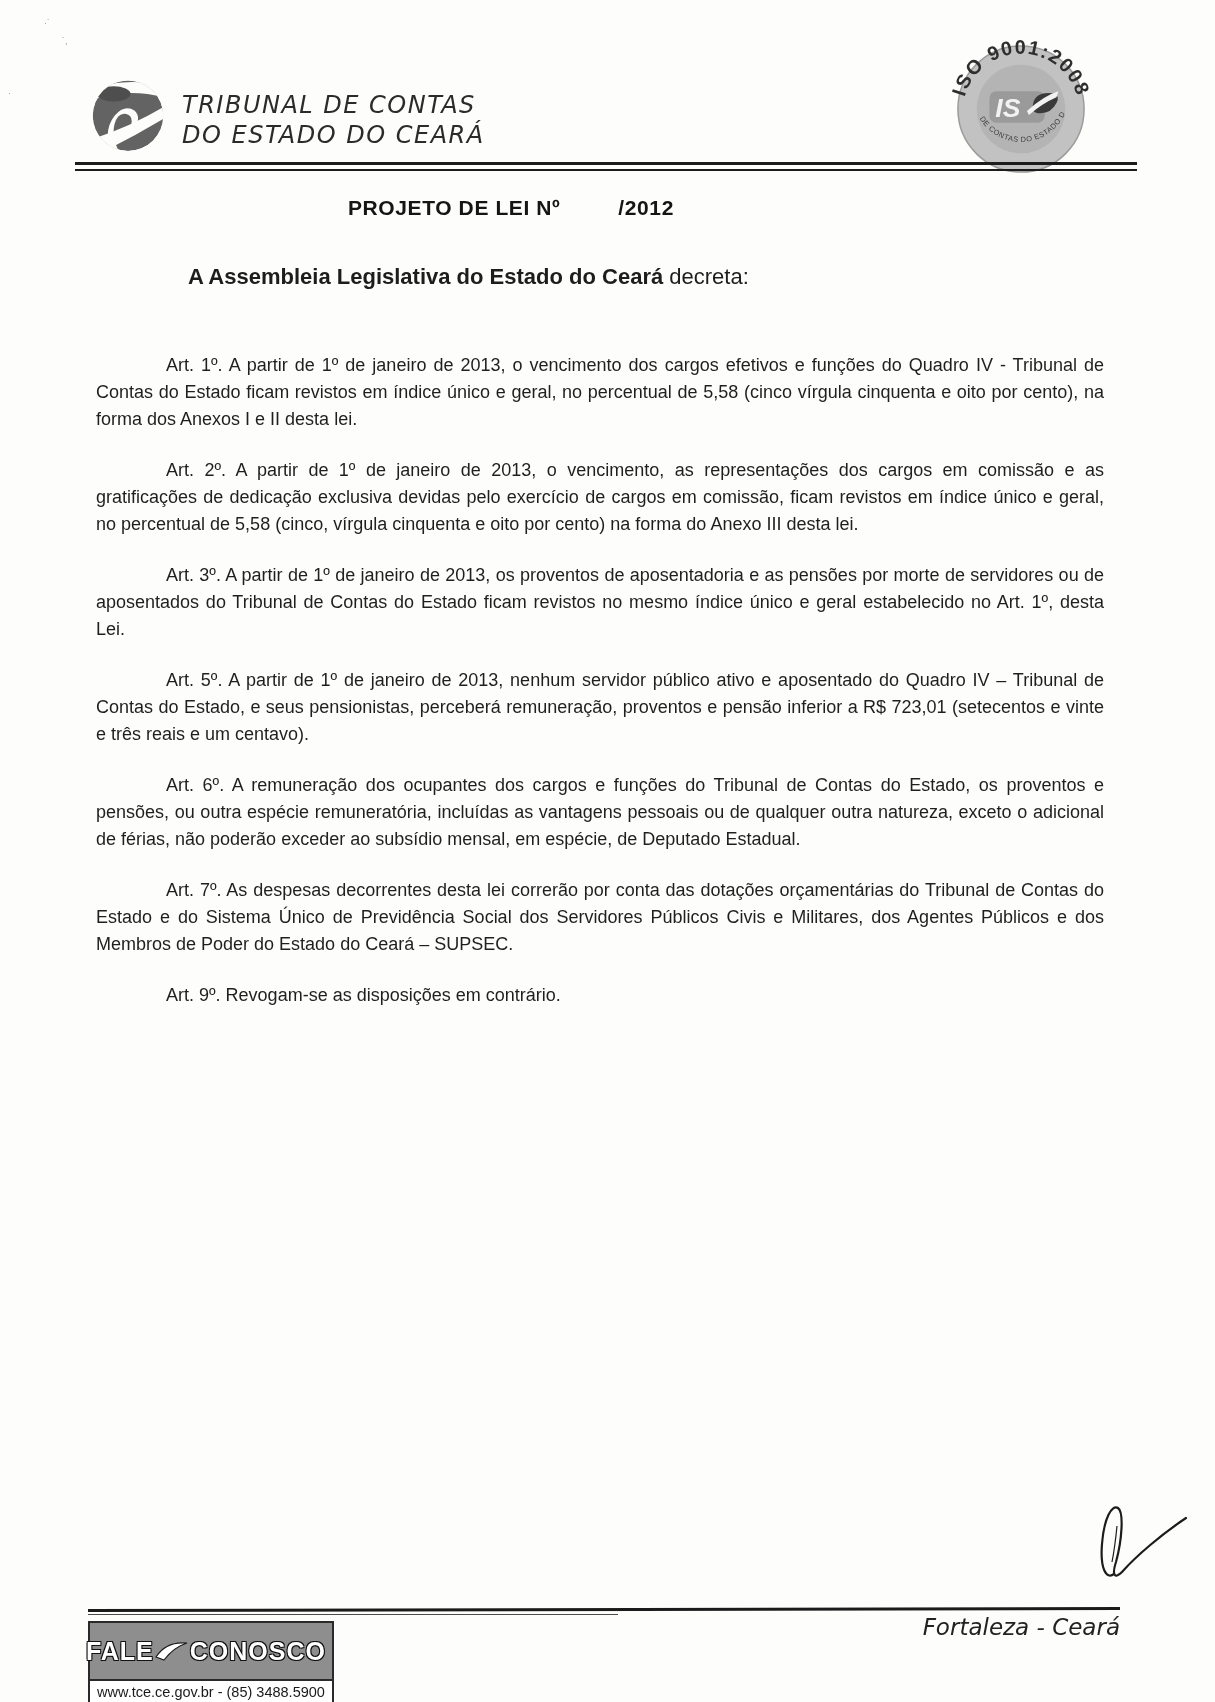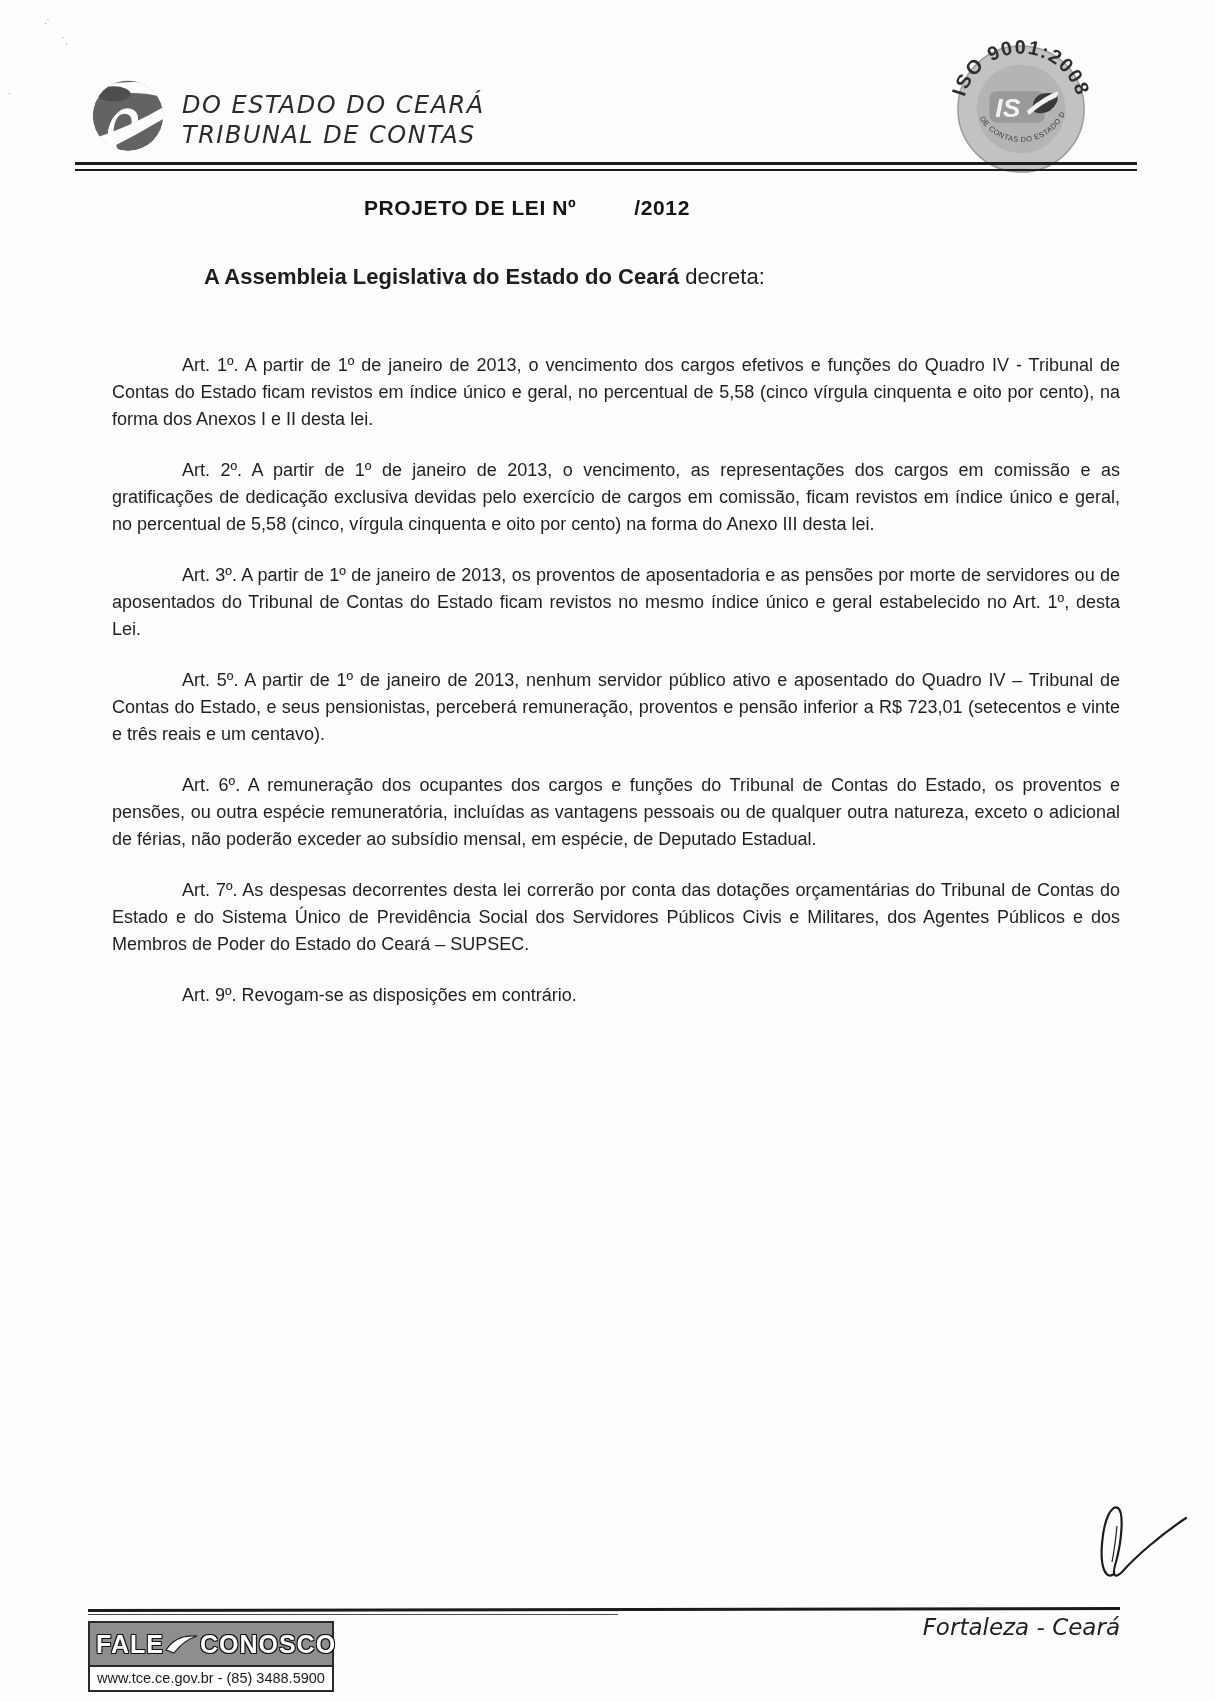--- a/index.html
+++ b/index.html
@@ -19,21 +19,21 @@
     font-family:"DejaVu Sans",sans-serif;
     font-style:italic;font-size:24px;line-height:30px;
     letter-spacing:1.5px;color:#2b2b2b;
   }
   .iso-seal{position:absolute;left:952px;top:40px;width:138px;height:138px;}
   .header-rule{
     position:absolute;left:75px;right:78px;top:162px;height:4px;
     border-top:3px solid #1c1c1c;border-bottom:2px solid #1c1c1c;
   }
   
-  .main{position:absolute;left:112px;top:196px;width:1008px;}
+  .main{position:absolute;left:96px;top:196px;width:1008px;}
   .doc-title{
     margin-left:252px;font-weight:bold;font-size:21px;letter-spacing:.6px;
     color:#151515;
   }
   .doc-title .num{margin-left:58px;}
   .ementa{
     margin-left:388px;margin-top:60px;width:618px;
     font-weight:bold;font-size:17.5px;line-height:27.5px;
     text-align:justify;color:#161616;letter-spacing:.2px;
   }
@@ -54,22 +54,22 @@
   }
   .footer-rule-echo{
     position:absolute;left:88px;top:1614px;width:530px;height:1px;background:#4c4c4c;
   }
   .contact-badge{
     position:absolute;left:88px;top:1621px;width:242px;
     border:2px solid #2a2a2a;background:#fff;
   }
   .contact-badge .badge-top{
     background:#8e8e8e;
-    height:38px;display:flex;align-items:center;justify-content:space-between;
-    padding:2px 6px;border-bottom:2px solid #2a2a2a;
+    height:38px;display:flex;align-items:center;justify-content:flex-end;
+    padding:9px 6px;border-bottom:2px solid #2a2a2a;
   }
   .badge-word{
     font-weight:bold;font-size:25px;color:#fff;letter-spacing:1px;
     text-shadow:-1px -1px 0 #111,1px -1px 0 #111,-1px 1px 0 #111,1px 1px 0 #111;
     font-family:"Liberation Sans",sans-serif;
   }
   .badge-swoosh{width:36px;height:24px;flex:0 0 auto;}
   .contact-badge .badge-bottom{
     background:#fff;color:#1a1a1a;font-size:14.5px;
     padding:3px 4px 4px 4px;text-align:center;white-space:nowrap;
@@ -102,22 +102,22 @@
         <circle cx="50" cy="52" r="42" fill="#636363"></circle>
         <path d="M-5,38 Q48,14 105,34 L105,20 Q50,2 -5,24 Z" fill="#fdfdfb"></path>
         <path d="M-5,84 Q55,66 105,34 L105,48 Q60,76 10,100 Z" fill="#fdfdfb"></path>
         <path d="M30,96 Q20,70 34,52 Q46,38 58,46 Q66,54 58,66 Q50,76 40,74 Q50,72 54,62 Q56,52 48,50 Q38,48 34,62 Q30,78 40,96 Z" fill="#fdfdfb"></path>
         <ellipse cx="33" cy="26" rx="20" ry="9" fill="#4e4e4e"></ellipse>
       </g>
     </svg>
   </div>
 
   <div class="org-name">
+    <div>TRIBUNAL DE CONTAS</div>
     <div>DO ESTADO DO CEARÁ</div>
-    <div>TRIBUNAL DE CONTAS</div>
   </div>
 
   <div class="iso-seal">
     <svg viewBox="0 0 140 140" width="138" height="138" aria-hidden="true">
       <circle cx="70" cy="70" r="64" fill="#c2c2c2"></circle>
       <circle cx="70" cy="70" r="64" fill="none" stroke="#9b9b9b" stroke-width="1.5"></circle>
       <circle cx="70" cy="70" r="45" fill="#b4b4b4"></circle>
       <path id="sealTop" d="M 13 88 A 59 59 0 1 1 127 88" fill="none"></path>
       <text font-size="20" font-weight="bold" fill="#2e2e2e" letter-spacing="1.5" font-family="Liberation Sans, sans-serif">
         <textPath href="#sealTop" startOffset="50%" text-anchor="middle">ISO 9001:2008</textPath>

